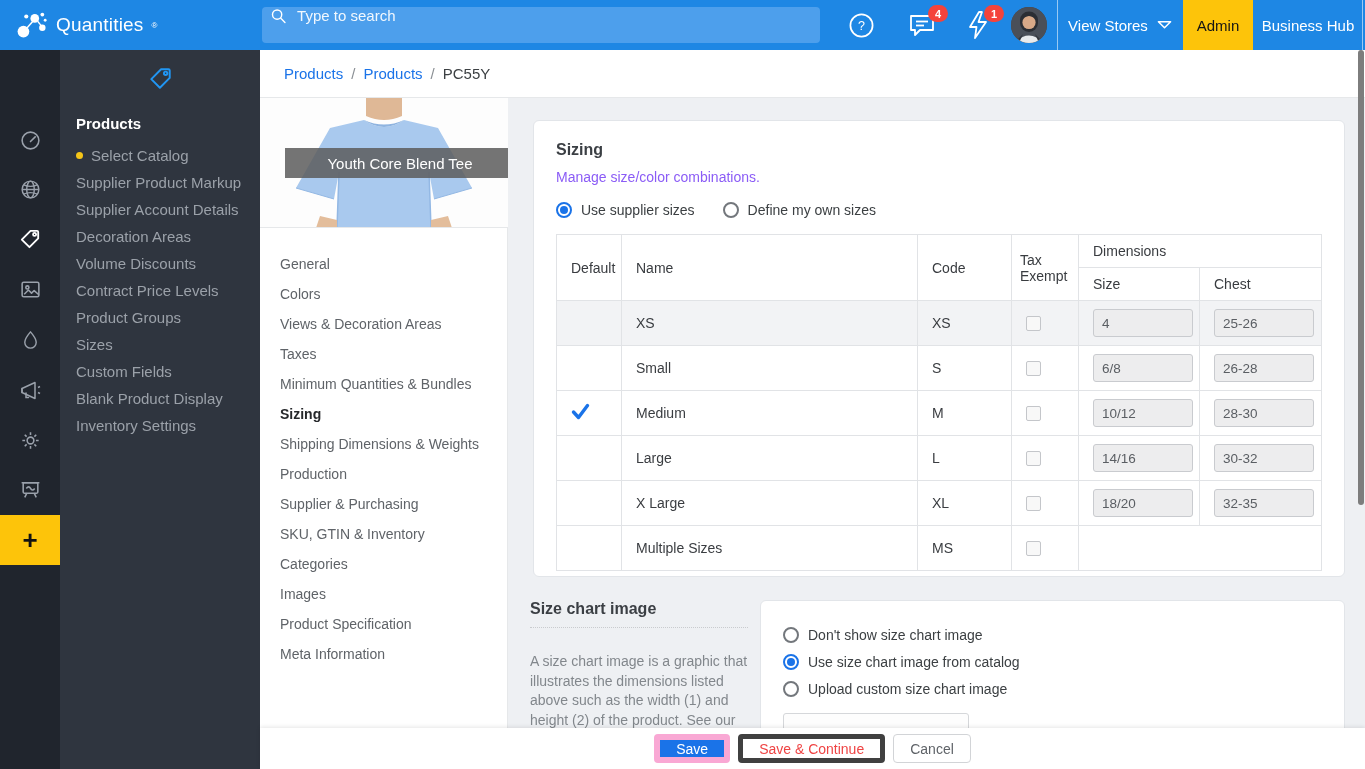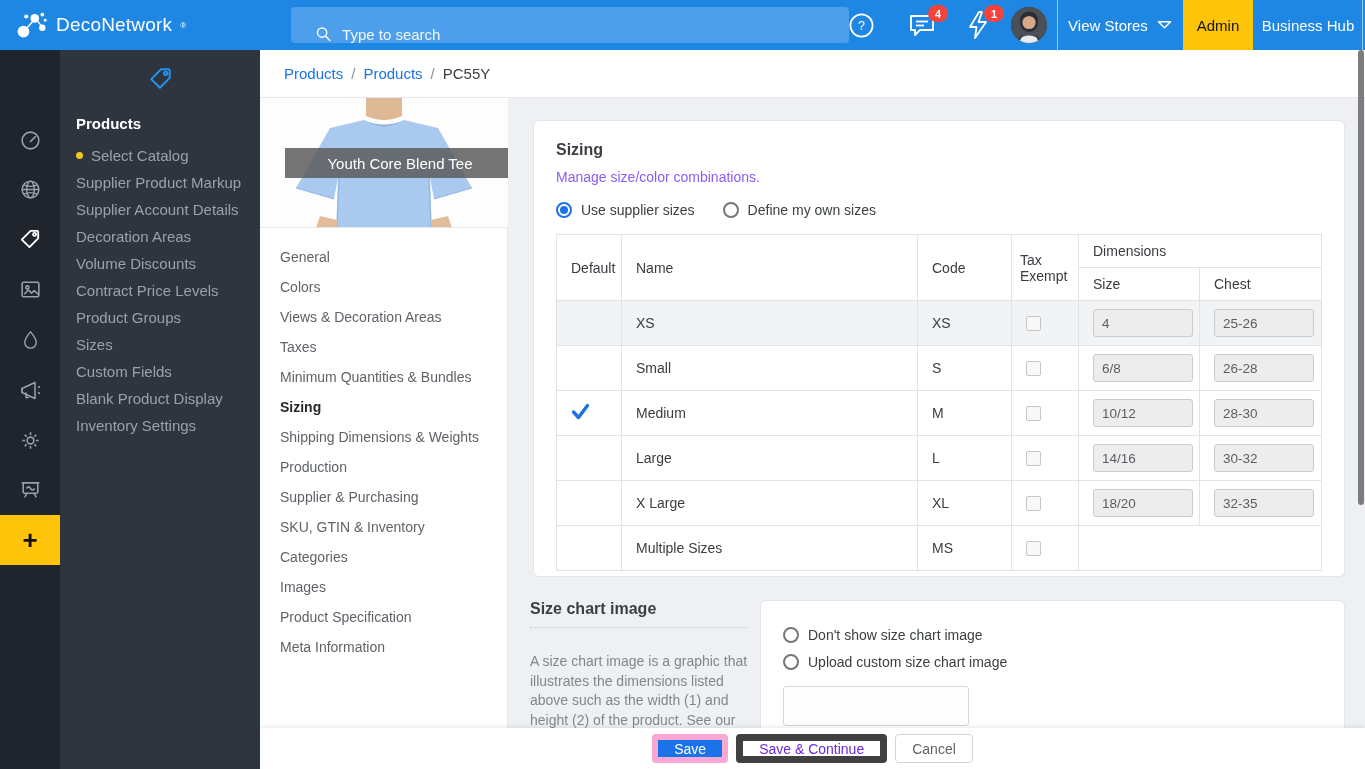--- a/index.html
+++ b/index.html
@@ -6,21 +6,21 @@
   html, body { width: 1365px; height: 769px; overflow: hidden;
     font-family: "Liberation Sans", "DejaVu Sans", sans-serif; background: #eef0f3; }
 
   
   .header { position: absolute; left: 0; top: 0; width: 1365px; height: 50px;
     background: #1e87e4; z-index: 10; }
   .logo { position: absolute; left: 14px; top: 8px; display: flex; align-items: center; gap: 8px; }
   .logo-text { color: #fff; font-size: 19px; font-weight: 500; letter-spacing: .2px; }
   .logo-reg { color: #fff; font-size: 8px; vertical-align: super; }
   .search { position: absolute; left: 262px; top: 7px; width: 558px; height: 36px;
-    background: #4d9fec; border-radius: 4px; display: flex; align-items: flex-end; padding: 0 24px; margin-left: 29px; }
+    background: #4d9fec; border-radius: 4px; display: flex; align-items: flex-start; padding: 0 8px; }
   .search input { background: transparent; border: none; outline: none; color: #fff;
     font-size: 15px; width: 100%; margin-left: 10px; font-family: inherit; }
   .search input::placeholder { color: rgba(255,255,255,.92); }
   .hicon { position: absolute; top: 0; height: 50px; display: flex; align-items: center; justify-content: center; cursor: pointer; }
   .badge { position: absolute; top: 5px; min-width: 20px; height: 17px; padding: 0 5px;
     background: #f4433b; color: #fff; font-size: 11px; font-weight: bold; border-radius: 9px;
     display: flex; align-items: center; justify-content: center; z-index: 11; }
   .avatar { position: absolute; left: 1011px; top: 7px; width: 36px; height: 36px;
     border-radius: 50%; overflow: hidden; background: #44464e; }
   .hsep { position: absolute; top: 0; width: 1px; height: 50px; background: rgba(255,255,255,.55); }
@@ -58,21 +58,21 @@
 
   
   .product-panel { position: absolute; left: 260px; top: 98px; width: 248px; height: 630px;
     background: #fff; border-right: 1px solid #e6e8ea; z-index: 1; }
   .product-image { position: absolute; left: 0; top: 0; width: 248px; height: 130px;
     border-bottom: 1px solid #e6e8ea; overflow: hidden; cursor: pointer; background:#fff; }
   .overlay-label { position: absolute; left: 25px; top: 50px; width: 230px; height: 30px;
     background: rgba(92,92,92,.85); color: #fff; font-size: 15px;
     display: flex; align-items: center; justify-content: center; }
   .pnav { position: absolute; left: 0; top: 144px; width: 247px; }
-  .pnav-item { height: 30px; display: flex; align-items: center; padding-left: 20px;
+  .pnav-item { height: 30px; display: flex; align-items: flex-end; padding-left: 20px;
     color: #5f6368; font-size: 14px; cursor: pointer; white-space: nowrap; }
   .pnav-item.active { color: #26282b; font-weight: bold; }
 
   
   .content { position: absolute; left: 508px; top: 98px; width: 857px; height: 671px; background: #eef0f3; }
   .card { background: #fff; border: 1px solid #e2e5e9; border-radius: 6px; position: absolute; }
   .sizing-card { left: 25px; top: 22px; width: 812px; height: 457px; padding: 20px 22px; }
   .card-title { font-size: 16px; font-weight: bold; color: #3b3f44; }
   .manage-link { margin-top: 10px; color: #8b5cf6; font-size: 14px; cursor: pointer; display: inline-block; }
   .radio-row { margin-top: 16px; display: flex; align-items: center; gap: 28px; }
@@ -104,21 +104,21 @@
   .opt-list .radio-opt { height: 27px; }
   .schart-box { margin-top: 11px; margin-left: 0; width: 186px; height: 40px;
     border: 1px solid #d5d7da; border-radius: 3px; background: #fdfdfd; }
 
   
   .footer { position: absolute; left: 260px; top: 728px; width: 1105px; height: 41px; background: #fff;
     box-shadow: 0 -1px 4px rgba(0,0,0,.10); z-index: 6;
     display: flex; align-items: center; justify-content: center; gap: 8px; }
   .btn { height: 29px; padding: 0 16px; border-radius: 4px; font-size: 14px; font-family: inherit; cursor: pointer; }
   .btn-primary { background: #1a73e8; border: 6px solid #f9a8d4; color: #fff; }
-  .btn-outline-blue { background: #fff; border: 7px solid #404040; color: #6d28d9; text-align: center; }
+  .btn-outline-blue { background: #fff; border: 5px solid #404040; color: #ef4444; text-align: center; }
   .btn-outline-gray { background: #fff; border: 1px solid #d2d4d7; color: #5f6368; }
 
   .scroll-thumb { position: absolute; left: 1358px; top: 50px; width: 6px; height: 455px;
     background: #7d7d7d; border-radius: 3px; z-index: 7; }
 
   svg { display: block; }
 </style>
 </head>
 <body>
 
@@ -127,21 +127,21 @@
     <svg width="34" height="34" viewBox="0 0 36 36">
       <circle cx="10" cy="25" r="6.2" fill="#fff"></circle>
       <circle cx="22" cy="11" r="4.6" fill="#fff"></circle>
       <circle cx="30" cy="21" r="3.4" fill="#fff"></circle>
       <circle cx="13" cy="9" r="2.2" fill="#fff"></circle>
       <circle cx="30" cy="7" r="2" fill="#fff"></circle>
       <circle cx="33" cy="13" r="1.5" fill="#fff"></circle>
       <line x1="13" y1="22" x2="20" y2="14" stroke="#fff" stroke-width="1.6"></line>
       <line x1="25" y1="14" x2="29" y2="19" stroke="#fff" stroke-width="1.4"></line>
     </svg>
-    <span class="logo-text">DecoNetwork</span>
+    <span class="logo-text">Quantities</span>
     <span class="logo-reg">®</span>
   </div>
 
   <div class="search">
     <svg width="18" height="18" viewBox="0 0 24 24">
       <circle cx="10" cy="10" r="6.5" fill="none" stroke="#fff" stroke-width="2"></circle>
       <line x1="15.2" y1="15.2" x2="21" y2="21" stroke="#fff" stroke-width="2" stroke-linecap="round"></line>
     </svg>
     <input type="text" placeholder="Type to search" style="">
   </div>
@@ -478,20 +478,24 @@
     <div class="schart-desc">A size chart image is a graphic that illustrates the dimensions listed above such as the width (1) and height (2) of the product. See our example of a size chart image.</div>
   </div>
 
   <div class="card schart-card">
     <div class="opt-list" id="schart-options">
         <div class="radio-opt">
     <span class="radio"></span>
     <span class="radio-label">Don't show size chart image</span>
   </div>
         <div class="radio-opt">
+    <span class="radio selected"></span>
+    <span class="radio-label">Use size chart image from catalog</span>
+  </div>
+        <div class="radio-opt">
     <span class="radio"></span>
     <span class="radio-label">Upload custom size chart image</span>
   </div>
       </div>
     <div class="schart-box"></div>
   </div>
 </div>
 
 <div class="footer">
   <button class="btn btn-primary">Save</button>

